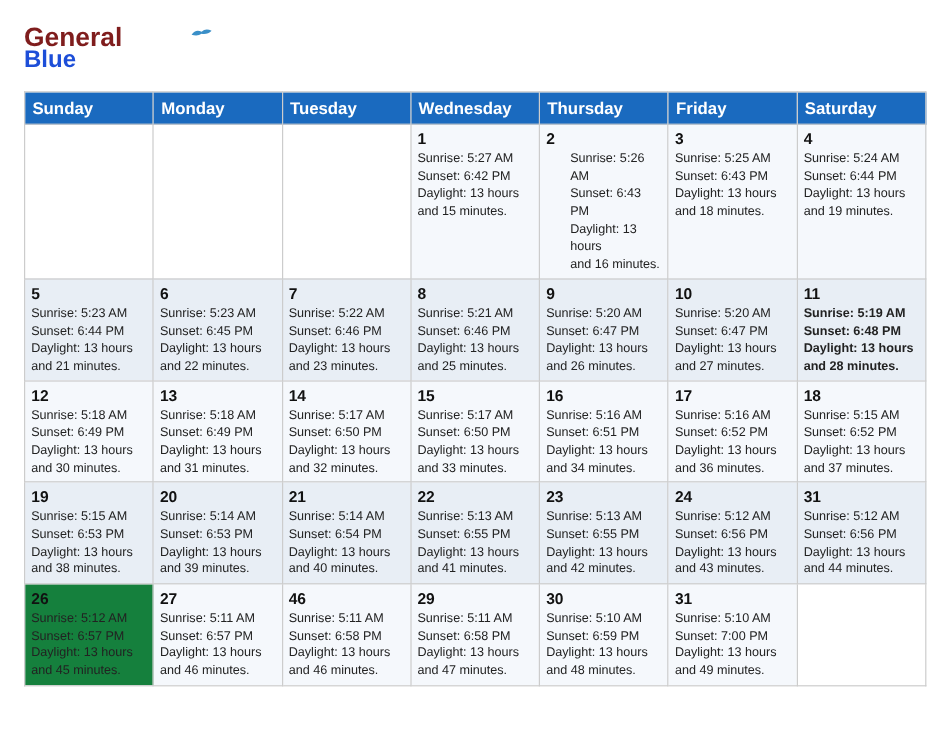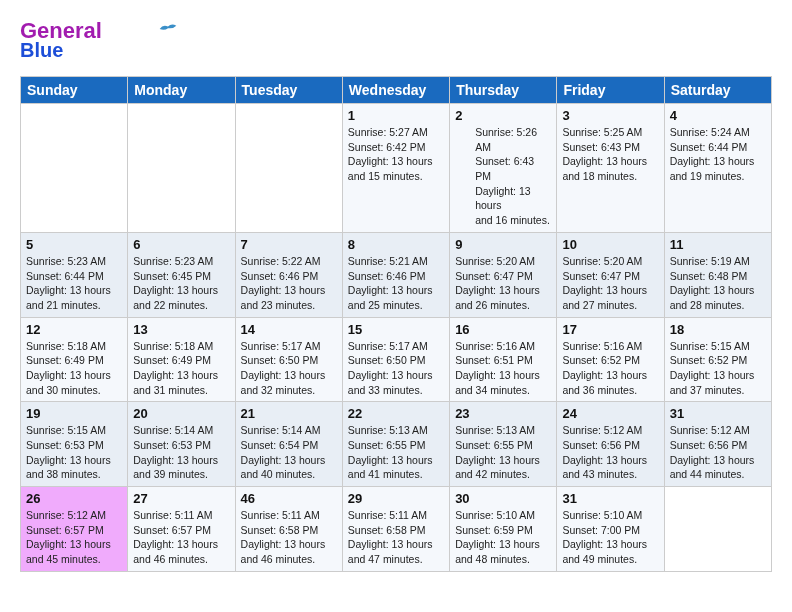--- a/index.html
+++ b/index.html
@@ -21,21 +21,21 @@
       flex-direction: column;
       align-items: flex-start;
     }
     .logo-text {
       font-size: 22px;
       font-weight: bold;
       color: #1a3a5c;
       line-height: 1;
     }
     .logo-text span {
-      color: #a21caf;
+      color: #7f1d1d;
     }
     .logo-bird {
       width: 20px;
       height: 14px;
       margin-left: 56px;
       margin-top: -4px;
     }
     .title-block {
       text-align: right;
     }
@@ -199,21 +199,21 @@
         </td>
         <td style="background: rgb(232, 238, 245);">
           <span class="day-number">10</span>
           <div class="day-info" style="white-space: pre-line;">Sunrise: 5:20 AM
 Sunset: 6:47 PM
 Daylight: 13 hours
 and 27 minutes.</div>
         </td>
         <td style="background: rgb(232, 238, 245);">
           <span class="day-number">11</span>
-          <div class="day-info" style="white-space: pre-line;">Sunrise: 5:19 AM
+          <div class="day-info" style="white-space: pre-line; font-weight: bold;">Sunrise: 5:19 AM
 Sunset: 6:48 PM
 Daylight: 13 hours
 and 28 minutes.</div>
         </td>
       </tr>
       <tr>
         <td style="background: rgb(245, 248, 252);">
           <span class="day-number">12</span>
           <div class="day-info" style="white-space: pre-line;">Sunrise: 5:18 AM
 Sunset: 6:49 PM
@@ -308,21 +308,21 @@
         </td>
         <td style="background: rgb(232, 238, 245);">
           <span class="day-number">31</span>
           <div class="day-info" style="white-space: pre-line;">Sunrise: 5:12 AM
 Sunset: 6:56 PM
 Daylight: 13 hours
 and 44 minutes.</div>
         </td>
       </tr>
       <tr>
-        <td style="background: #f0abfc;">
+        <td style="background: #15803d;">
           <span class="day-number">26</span>
           <div class="day-info" style="white-space: pre-line;">Sunrise: 5:12 AM
 Sunset: 6:57 PM
 Daylight: 13 hours
 and 45 minutes.</div>
         </td>
         <td style="background: rgb(245, 248, 252);">
           <span class="day-number">27</span>
           <div class="day-info" style="white-space: pre-line;">Sunrise: 5:11 AM
 Sunset: 6:57 PM

